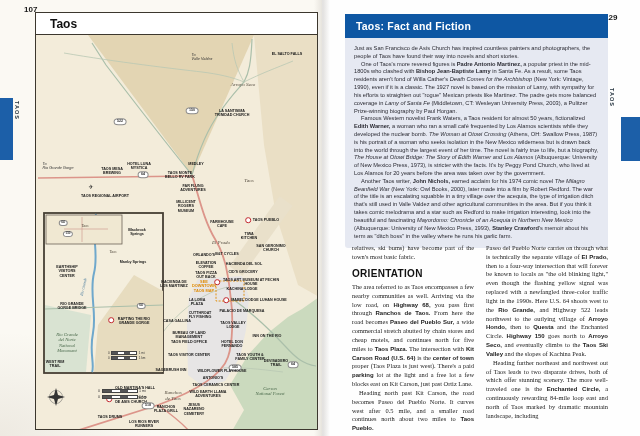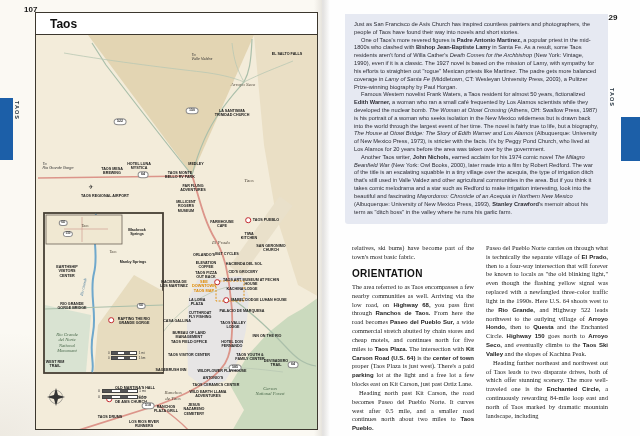--- a/index.html
+++ b/index.html
@@ -265,20 +265,21 @@
         <div class="srow">
             <span>0</span>
             <div class="sbar"></div>
             <span>1 km</span>
           </div>
       </div>
     </div>
   </div>
 
   <div class="rp-content">
+    <div class="callout-head">Taos: Fact and Fiction</div>
     <div class="callout-body" id="callout-body">
         <p><span>Just as San Francisco de Asís Church has inspired countless painters and photographers, the people of Taos have found their way into novels and short stories.</span></p>
         <p><span>One of Taos's more revered figures is </span><span class="b">Padre Antonio Martinez,</span><span> a popular priest in the mid-1800s who clashed with </span><span class="b">Bishop Jean-Baptiste Lamy</span><span> in Santa Fe. As a result, some Taos residents aren't fond of Willa Cather's </span><span class="i">Death Comes for the Archbishop</span><span> (New York: Vintage, 1990), even if it is a classic. The 1927 novel is based on the mission of Lamy, with sympathy for his efforts to straighten out "rogue" Mexican priests like Martinez. The padre gets more balanced coverage in </span><span class="i">Lamy of Santa Fe</span><span> (Middletown, CT: Wesleyan University Press, 2003), a Pulitzer Prize-winning biography by Paul Horgan.</span></p>
         <p><span>Famous Western novelist Frank Waters, a Taos resident for almost 50 years, fictionalized </span><span class="b">Edith Warner,</span><span> a woman who ran a small café frequented by Los Alamos scientists while they developed the nuclear bomb. </span><span class="i">The Woman at Otowi Crossing</span><span> (Athens, OH: Swallow Press, 1987) is his portrait of a woman who seeks isolation in the New Mexico wilderness but is drawn back into the world through the largest event of her time. The novel is fairly true to life, but a biography, </span><span class="i">The House at Otowi Bridge: The Story of Edith Warner and Los Alamos</span><span> (Albuquerque: University of New Mexico Press, 1973), is stricter with the facts. It's by Peggy Pond Church, who lived at Los Alamos for 20 years before the area was taken over by the government.</span></p>
         <p><span>Another Taos writer, </span><span class="b">John Nichols,</span><span> earned acclaim for his 1974 comic novel </span><span class="i">The Milagro Beanfield War</span><span> (New York: Owl Books, 2000), later made into a film by Robert Redford. The war of the title is an escalating squabble in a tiny village over the acequia, the type of irrigation ditch that's still used in Valle Valdez and other agricultural communities in the area. But if you think it takes comic melodrama and a star such as Redford to make irrigation interesting, look into the beautiful and fascinating </span><span class="i">Mayordomo: Chronicle of an Acequia in Northern New Mexico</span><span> (Albuquerque: University of New Mexico Press, 1993), </span><span class="b">Stanley Crawford</span><span>'s memoir about his term as "ditch boss" in the valley where he runs his garlic farm.</span></p>
       </div>
   </div>
 
   <div class="columns">
     <div class="col" id="col-left">

